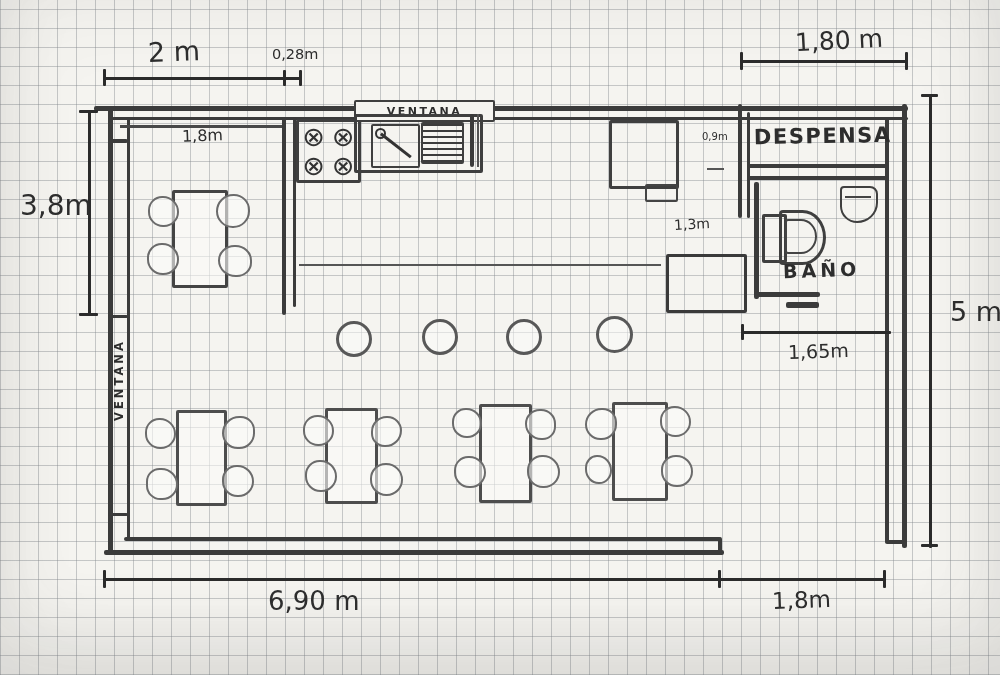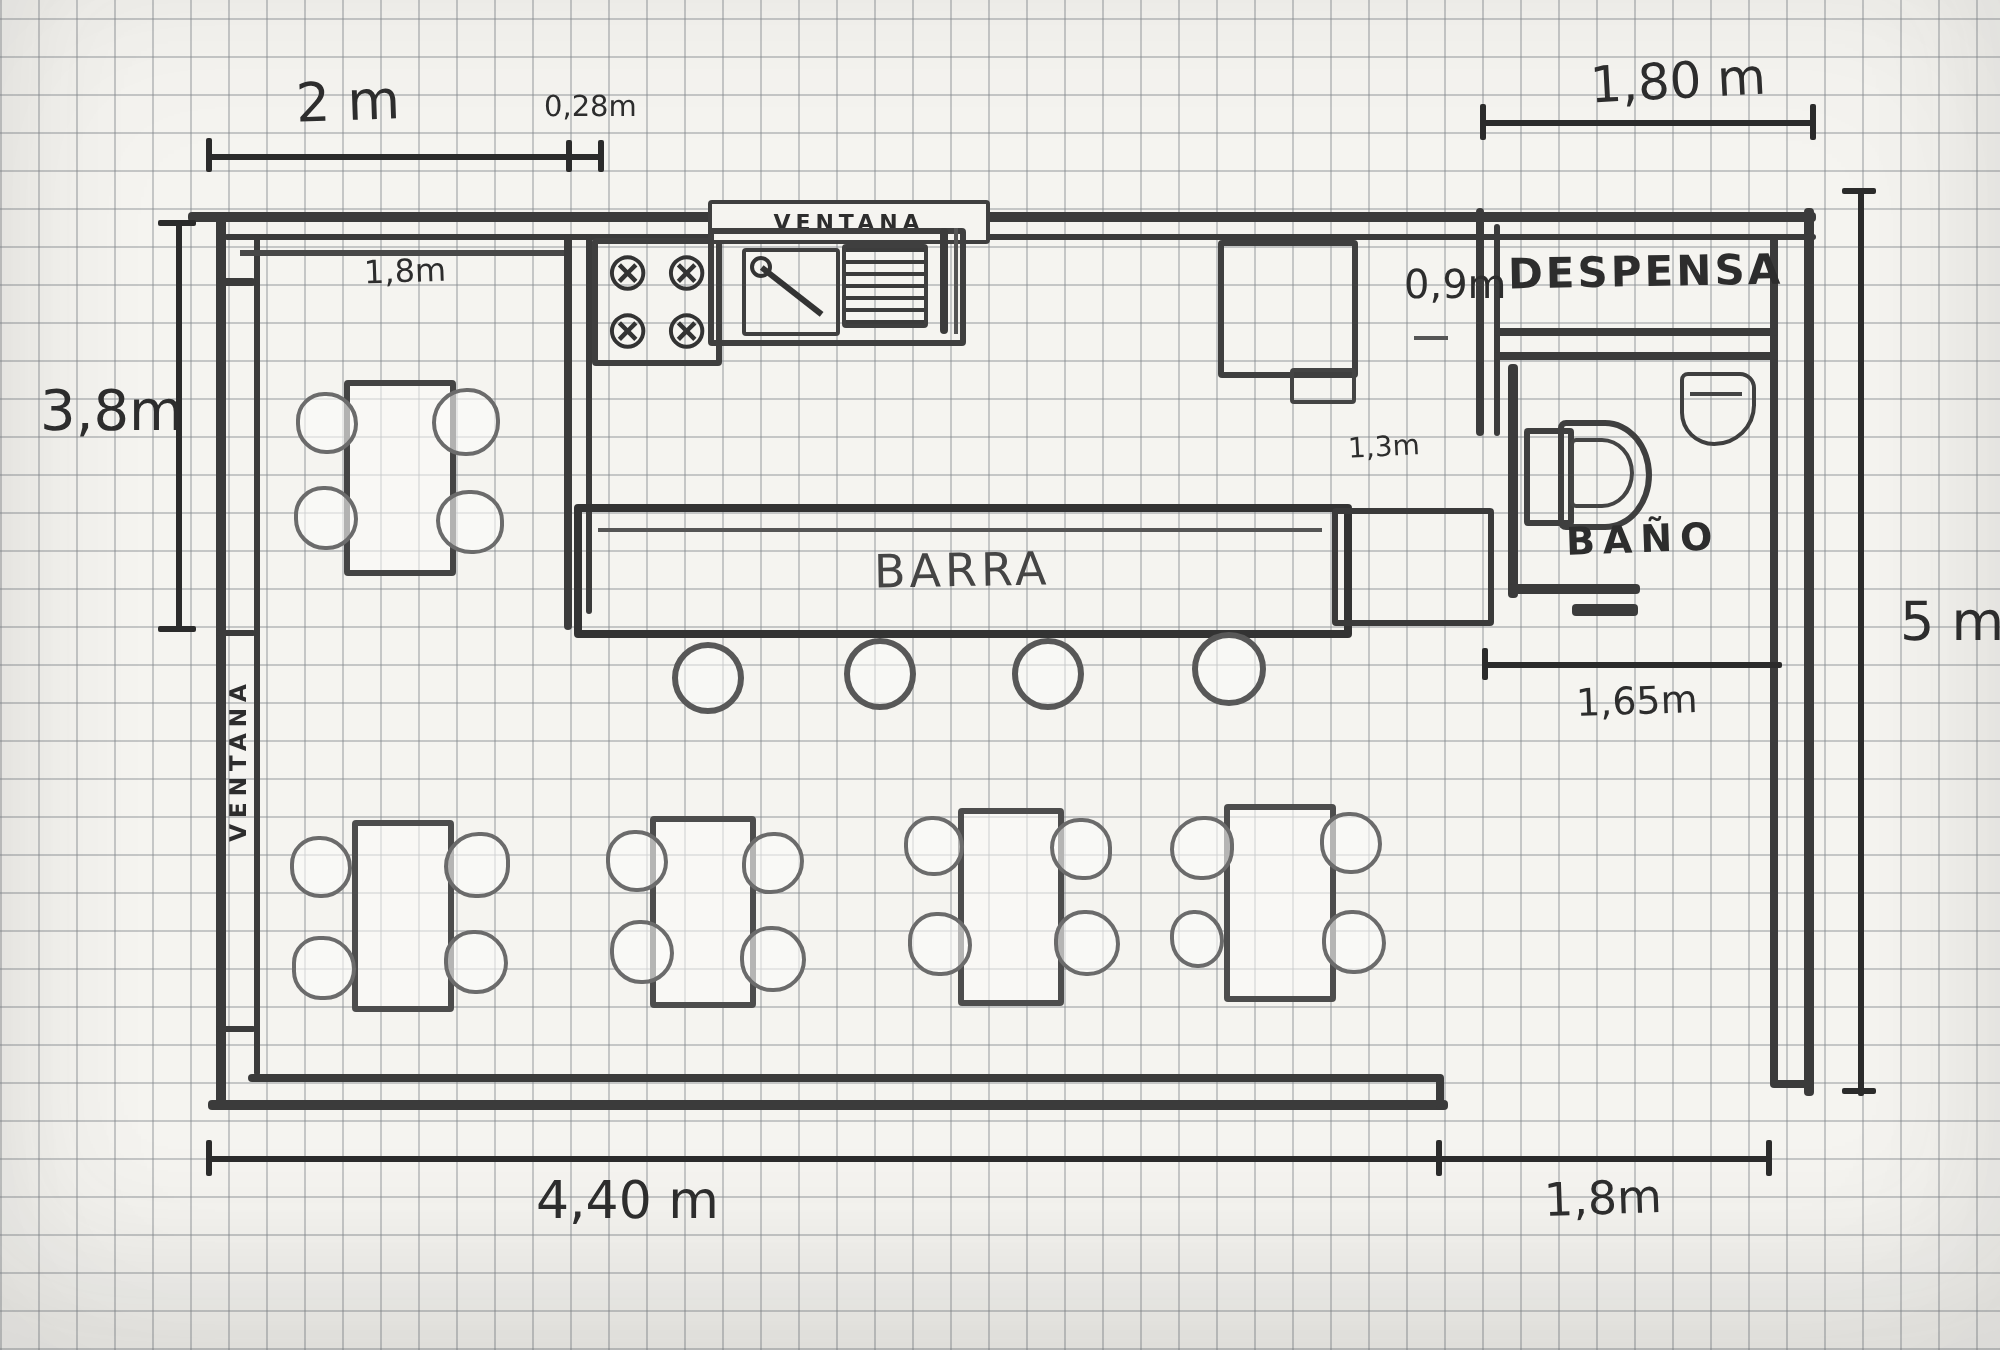--- a/index.html
+++ b/index.html
@@ -74,36 +74,33 @@
     <div class="bx drain" style="left:64px;top:5px;width:39px;height:38px;border-width:2px;"></div>
   </div>
   <div class="w" style="left:470px;top:114px;width:4px;height:53px;"></div>
   <div class="ln" style="left:477px;top:114px;width:2px;height:53px;"></div>
 
 
   <div class="bx" style="left:609px;top:120px;width:64px;height:63px;border-width:3.5px;"></div>
   <div class="bx" style="left:645px;top:184px;width:29px;height:14px;border-width:2.5px;border-color:#444;"></div>
 
   <span class="lbl hand" style="left:754px;top:126px;font-size:21px;font-weight:bold;letter-spacing:1.5px;transform:rotate(-1deg);">DESPENSA</span>
-  <span class="lbl" style="left:702px;top:132px;font-size:20px;">0,9m</span>
+  <span class="lbl" style="left:702px;top:132px;font-size:10px;">0,9m</span>
   <div class="ln" style="left:707px;top:168px;width:17px;height:2px;"></div>
 
   <div class="bx" style="left:762px;top:214px;width:19px;height:43px;"></div>
   <div class="bx" style="left:779px;top:210px;width:41px;height:49px;border-radius:4px 50% 50% 4px / 4px 50% 50% 4px;">
     <div style="position:absolute;left:3px;top:6px;width:28px;height:31px;border:2px solid #444;border-radius:3px 50% 50% 3px / 3px 50% 50% 3px;"></div>
   </div>
   <div class="bx" style="left:840px;top:186px;width:34px;height:33px;border-width:2.5px;border-radius:4px 8px 55% 45%;">
     <div style="position:absolute;left:3px;top:8px;width:26px;height:2px;background:#444;"></div>
   </div>
   <span class="lbl hand" style="left:783px;top:261px;font-size:19px;font-weight:bold;letter-spacing:4px;transform:rotate(-2deg);">BAÑO</span>
   <span class="lbl" style="left:674px;top:217px;font-size:14px;transform:rotate(-3deg);">1,3m</span>
 
-  <div class="bx" style="left:287px;top:252px;width:381px;height:59px;border-width:4px;border-color:#333;display:flex;align-items:center;justify-content:center;">
-    <span class="hand" style="font-size:23px;letter-spacing:2px;color:#454545;transform:rotate(-1deg);">BARRA</span>
-  </div>
   <div class="ln" style="left:299px;top:264px;width:362px;height:2px;"></div>
   <div class="bx" style="left:666px;top:254px;width:75px;height:53px;border-width:3px;border-color:#3a3a3a;"></div>
 
   <div class="stool" style="left:336px;top:321px;width:30px;height:30px;"></div>
   <div class="stool" style="left:422px;top:319px;width:30px;height:30px;"></div>
   <div class="stool" style="left:506px;top:319px;width:30px;height:30px;"></div>
   <div class="stool" style="left:596px;top:316px;width:31px;height:31px;"></div>
 
   <div class="tbl" style="left:172px;top:190px;width:50px;height:92px;border-color:#444;"></div>
   <div class="chair" style="left:148px;top:196px;width:27px;height:27px;"></div>
@@ -161,18 +158,18 @@
   <span class="lbl" style="left:950px;top:298px;font-size:27px;">5 m</span>
 
   <div class="dim" style="left:742px;top:331px;width:149px;height:3px;"></div>
   <div class="tick" style="left:741px;top:324px;width:3px;height:16px;"></div>
   <span class="lbl" style="left:788px;top:342px;font-size:19px;transform:rotate(-2deg);">1,65m</span>
 
   <div class="dim" style="left:104px;top:578px;width:782px;height:3px;"></div>
   <div class="tick" style="left:103px;top:570px;width:3px;height:18px;"></div>
   <div class="tick" style="left:718px;top:570px;width:3px;height:18px;"></div>
   <div class="tick" style="left:883px;top:570px;width:3px;height:18px;"></div>
-  <span class="lbl" style="left:268px;top:588px;font-size:26px;">4,40 m</span>
+  <span class="lbl" style="left:268px;top:588px;font-size:26px;">6,90 m</span>
   <span class="lbl" style="left:772px;top:589px;font-size:23px;transform:rotate(-2deg);">1,8m</span>
 
   <div class="lbl hand" style="left:60px;top:372px;width:124px;height:16px;text-align:center;font-size:11.5px;font-weight:bold;letter-spacing:3px;transform:rotate(-90deg);">VENTANA</div>
 
 </div>
 
 </body></html>

